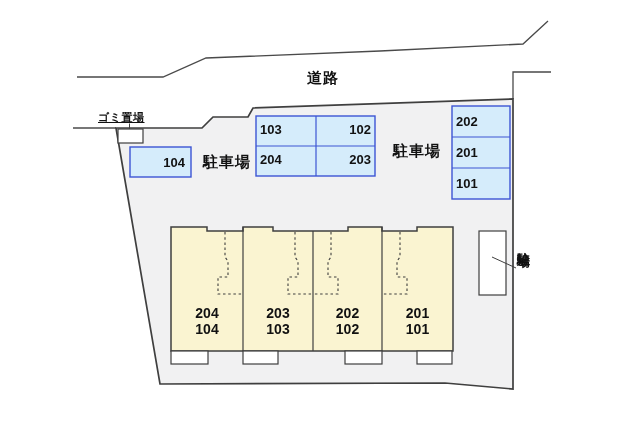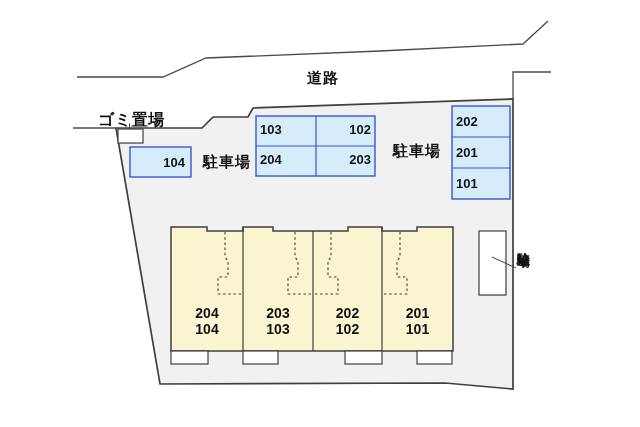--- a/index.html
+++ b/index.html
@@ -14,21 +14,21 @@
   .parking{fill:var(--parking-fill,#d5ecfb);stroke:var(--parking-stroke,#3c55d4);stroke-width:1.4;}
   .pline{stroke:var(--parking-stroke,#3c55d4);stroke-width:1.2;}
   .building{fill:var(--building-fill,#faf4d1);stroke:var(--parcel-stroke,#3f3f3f);stroke-width:1.5;}
   .divider{stroke:var(--parcel-stroke,#3f3f3f);stroke-width:1.2;}
   .stair{stroke:var(--parcel-stroke,#3f3f3f);stroke-width:1.1;fill:none;stroke-dasharray:2.5 2.7;}
   .leader{stroke:var(--parcel-stroke,#3f3f3f);stroke-width:1;}
   .lbl{position:absolute;white-space:nowrap;font-weight:600;}
   .jp{font-size:15px;letter-spacing:1px;}
   .num{font-size:13px;}
   #road-label{left:301px;top:69px;width:44px;text-align:center;}
-  #garbage-label{left:98px;top:110px;font-size:16px;letter-spacing:0.5px;}
+  #garbage-label{left:98px;top:110px;font-size:11px;letter-spacing:0.5px;text-decoration:underline;}
   #parking-label-left{left:203px;top:153px;}
   #parking-label-right{left:393px;top:142px;}
   #spot104-label{left:130px;top:155px;width:55px;text-align:right;}
   #grid-103{left:260px;top:122px;}
   #grid-102{left:317px;top:122px;width:54px;text-align:right;}
   #grid-204{left:260px;top:152px;}
   #grid-203{left:317px;top:152px;width:54px;text-align:right;}
   #stack-202{left:456px;top:114px;}
   #stack-201{left:456px;top:145px;}
   #stack-101{left:456px;top:176px;}

